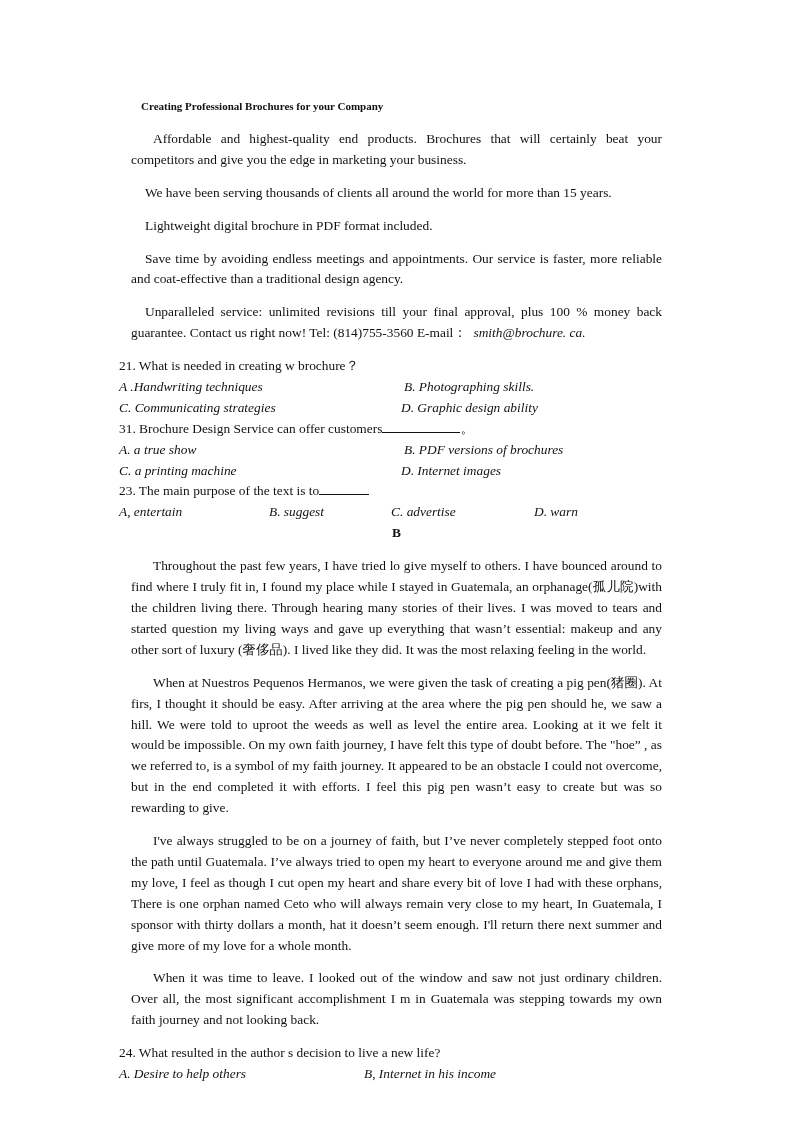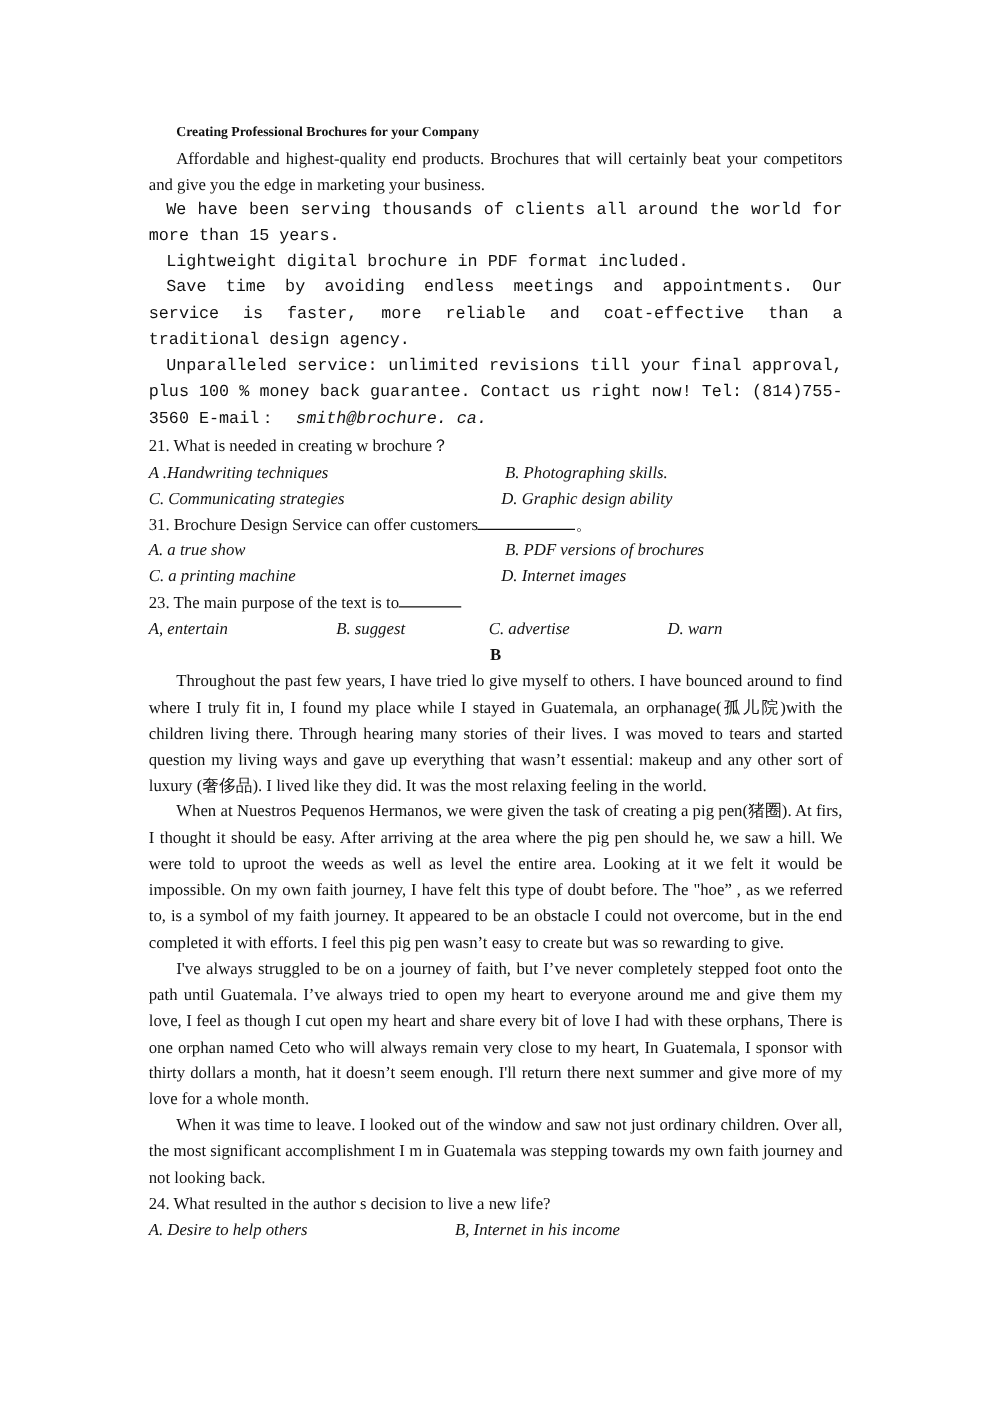--- a/index.html
+++ b/index.html
@@ -1,23 +1,23 @@
 <!DOCTYPE html>
 <html><head>
 <meta charset="utf-8">
 <style>
   html, body { margin: 0; padding: 0; background: #ffffff; }
   body { width: 794px; height: 1123px; position: relative; overflow: hidden;
          font-family: "Liberation Serif", "DejaVu Serif", serif; color: #111; font-size: 13.4px; }
   .page { position: absolute; left: 119px; top: 96px; width: 555px; }
   .line { height: 20.9px; line-height: 20.9px; white-space: nowrap; }
   .title { font-weight: bold; padding-left: 22px; font-size: 11px; }
-  .para { text-align: justify; text-align-last: left; line-height: 20.9px; margin: 0; }
+  .para { text-align: justify; text-align-last: left; line-height: 20.9px; margin: 12px; }
   .para.ind { text-indent: 22px; }
-  .para.ind14 { text-indent: 14px; font-family: Liberation Mono, monospace; }
+  .para.ind14 { text-indent: 14px; }
   .opts { position: relative; height: 20.9px; line-height: 20.9px; white-space: nowrap; }
   .opts span { position: absolute; top: 0; font-style: italic; }
   .center { text-align: center; font-weight: bold; height: 20.9px; line-height: 20.9px; }
   .italic { font-style: italic; }
   .blank { display: inline-block; border-bottom: 1px solid #111; height: 13px; vertical-align: baseline; }
 </style>
 </head>
 <body>
 
 <div class="page">

